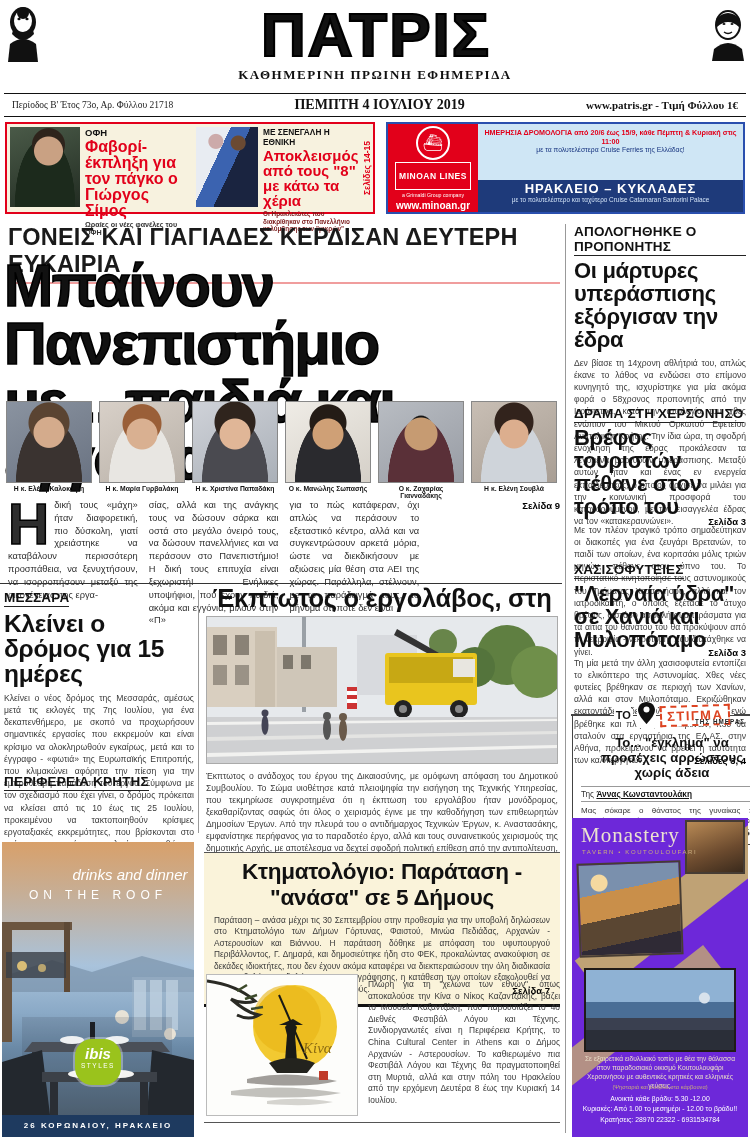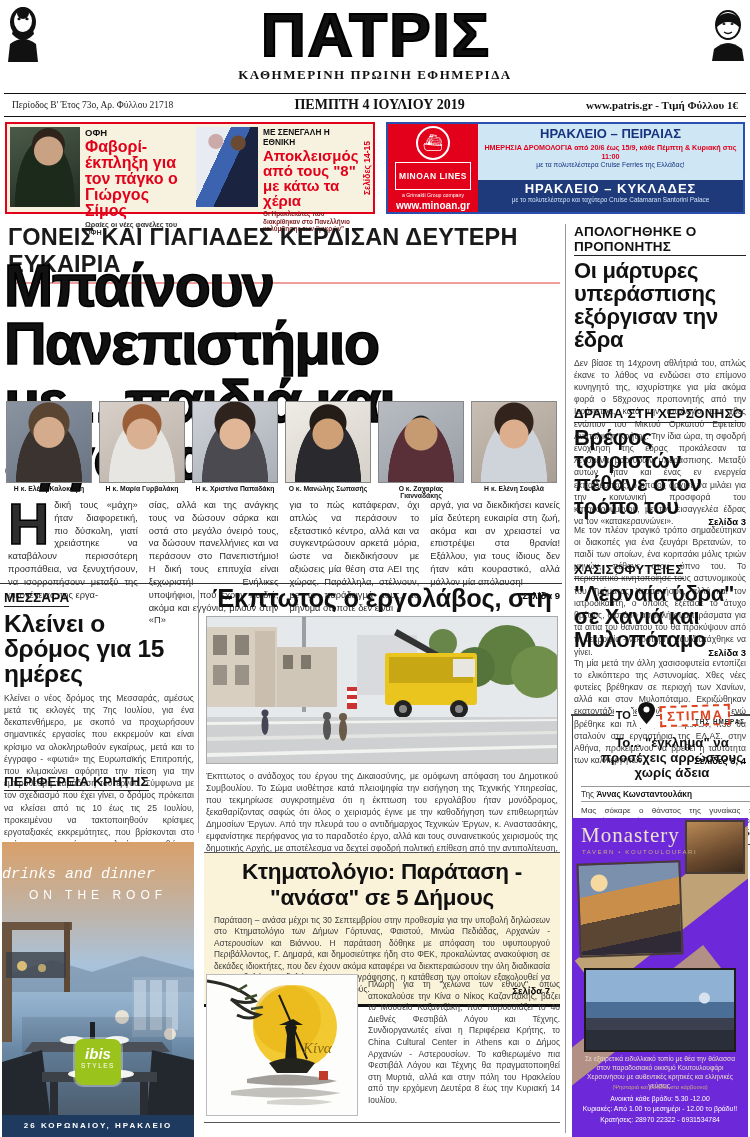--- a/index.html
+++ b/index.html
@@ -93,21 +93,21 @@
                justify-content:center;align-items:center;gap:4px;}
   .stig-to{background:#fff;font-size:11px;font-weight:700;padding:0 2px;}
   .stig-pin{background:#fff;padding:0 1px;}
   .stig-stamp{background:#fff;border:2px dashed #d42;color:#d42;font-weight:700;font-size:13px;
               letter-spacing:1.5px;padding:1px 5px;transform:rotate(-2deg);}
   .stig-hline{flex:1;height:1.5px;background:#444;}
   .stig-sub{position:absolute;top:2px;right:26px;font-size:6.3px;font-weight:700;letter-spacing:1px;color:#222;}
   .stig-head2{font-size:13.2px;font-weight:700;text-align:center;line-height:1.15;margin-top:4px;}
   .stig-by{border-top:1px solid #999;border-bottom:1px solid #999;margin:5px 0 4px;
            padding:2px 0;font-size:8.3px;color:#333;}
-  .stig-by b{color:#111;}
+  .stig-by b{color:#111;text-decoration:underline;}
   .stig-body{font-size:8px;line-height:1.35;color:#333;text-align:justify;}
   
   .monastery{left:572px;top:818px;width:176px;height:399px;background:#6d28d9;overflow:hidden;}
   .rib{position:absolute;background:#bfa275;}
   .rib1{width:280px;height:42px;transform:rotate(-38deg);right:-90px;top:52px;}
   .rib2{width:280px;height:30px;transform:rotate(-38deg);left:-110px;top:210px;opacity:.85;}
   .mon-title{position:absolute;top:5px;left:9px;font-family:"Liberation Serif",serif;
              font-size:21px;color:#ece2d0;letter-spacing:1px;}
   .mon-sub{position:absolute;top:31px;left:10px;font-size:6px;color:#c9ab7e;letter-spacing:1.6px;}
   .mon-ph-int{position:absolute;top:2px;right:3px;width:56px;height:50px;border:2px solid #46false;
@@ -124,26 +124,26 @@
             text-align:center;line-height:1.35;}
   .mon-note{position:absolute;top:266px;left:6px;right:6px;font-size:5.7px;color:#c9ab7e;text-align:center;}
   .mon-hours{position:absolute;top:276px;left:4px;right:4px;font-size:6.9px;color:#fff;
              text-align:center;line-height:1.5;}
   
   .lart{left:4px;width:190px;}
   .lhead{font-size:24.5px;font-weight:700;line-height:1.03;margin:4px 0 5px;letter-spacing:-0.3px;}
   
   .ibis{left:2px;top:842px;width:192px;height:295px;overflow:hidden;position:absolute;
         background:linear-gradient(180deg,#d8a06a 0%,#c8ad92 16%,#a9c3dc 42%,#8aa9c6 58%,#6a89a6 70%,#4a5a68 100%);}
-  .ibis-script{position:absolute;top:24px;width:100%;color:#fff;
-               font-family:Liberation Mono, monospace;font-style:italic;font-size:15px;}
+  .ibis-script{position:absolute;top:24px;width:100%;text-align:center;color:#fff;
+               font-family:Liberation Sans, sans-serif;font-style:italic;font-size:15px;padding-left:32px;}
   .ibis-roof{position:absolute;top:46px;width:100%;text-align:center;color:#fff;
              font-size:12px;letter-spacing:5px;font-weight:400;}
   .ibis-logo{position:absolute;left:50%;transform:translateX(-50%);bottom:52px;width:46px;height:46px;
-             background:#9ac31c;border-radius:8px;color:#fff;text-align:center;box-shadow:0 0 0 2px #ffffff55;}
+             background:#9ac31c;border-radius:17px;color:#fff;text-align:center;box-shadow:0 0 0 2px #ffffff55;}
   .ibis-logo .b1{font-size:15px;font-weight:700;font-style:italic;margin-top:6px;}
   .ibis-logo .b2{font-size:6.5px;letter-spacing:1.5px;}
   .ibis-band{position:absolute;bottom:0;width:100%;height:22px;background:#1e3a5f;color:#fff;
              font-size:8px;font-weight:700;letter-spacing:2px;text-align:center;line-height:22px;}
   
   .chead{top:584px;left:204px;width:356px;font-size:25.5px;font-weight:700;text-align:center;letter-spacing:-0.3px;}
   .cphoto{top:616px;left:206px;width:352px;height:148px;border:1px solid #aaa;box-sizing:border-box;}
   .cbody{top:770px;left:206px;width:352px;font-size:8.6px;line-height:1.4;text-align:justify;color:#3a3a3a;}
   .ktima{top:852px;left:204px;width:356px;box-sizing:border-box;background:#faf3da;
          border-top:1.5px solid #555;border-bottom:3px solid #111;padding:6px 10px 7px;}
@@ -211,21 +211,20 @@
 
   <div class="minoan">
     <div class="mn-red">
       <div class="mn-emblem">⛴</div>
       <div class="mn-logo">MINOAN LINES</div>
       <div class="mn-co">a Grimaldi Group company</div>
       <div class="mn-site">www.minoan.gr</div>
     </div>
     <div class="mn-right">
       <div class="mn-top">
-        <div class="mn-route">ΗΡΑΚΛΕΙΟ – ΠΕΙΡΑΙΑΣ</div>
         <div class="mn-sched">ΗΜΕΡΗΣΙΑ ΔΡΟΜΟΛΟΓΙΑ από 20/6 έως 15/9, κάθε Πέμπτη &amp; Κυριακή στις 11:00</div>
         <div class="mn-sched2">με τα πολυτελέστερα Cruise Ferries της Ελλάδας!</div>
       </div>
       <div class="mn-band">
         <div class="mn-band-t">ΗΡΑΚΛΕΙΟ – ΚΥΚΛΑΔΕΣ</div>
         <div class="mn-band-s">με το πολυτελέστερο και ταχύτερο Cruise Catamaran Santorini Palace</div>
       </div>
     </div>
   </div>
 
@@ -262,21 +261,21 @@
     </div>
   </div>
 
   <div class="abs lead-body">
     <div class="lcol">
       <span class="dropcap">Η</span><span>δική τους «μάχη» ήταν διαφορετική, πιο δύσκολη, γιατί χρειάστηκε να καταβάλουν περισσότερη προσπάθεια, να ξενυχτήσουν, να ισορροπήσουν μεταξύ της οικογένειας, της εργα-</span>
     </div>
     <div class="lcol">σίας, αλλά και της ανάγκης τους να δώσουν σάρκα και οστά στο μεγάλο όνειρό τους, να δώσουν πανελλήνιες και να περάσουν στο Πανεπιστήμιο! Η δική τους επιτυχία είναι ξεχωριστή! Ενήλικες υποψήφιοι, που έχουν παιδιά, ακόμα και εγγόνια, μιλούν στην «Π»</div>
     <div class="lcol">για το πώς κατάφεραν, όχι απλώς να περάσουν το εξεταστικό κέντρο, αλλά και να συγκεντρώσουν αρκετά μόρια, ώστε να διεκδικήσουν με αξιώσεις μία θέση στα ΑΕΙ της χώρας. Παράλληλα, στέλνουν, με το παράδειγμά τους, το μήνυμα ότι ποτέ δεν είναι</div>
     <div class="lcol">
-      <span>αργά, για να διεκδικήσει κανείς μία δεύτερη ευκαιρία στη ζωή, ακόμα και αν χρειαστεί να επιστρέψει στα θρανία! Εξάλλου, για τους ίδιους δεν ήταν κάτι κουραστικό, αλλά μάλλον μία απόλαυση!</span><span class="pref">Σελίδα 9</span>
+      <span class="pref">Σελίδα 9</span>
     </div>
   </div>
 
   <div class="abs rule-h" style="top:583px;left:0;width:562px;"></div>
   <div class="abs rule-v" style="left:565px;top:224px;height:909px;"></div>
   <div class="abs rule-v" style="left:198px;top:590px;height:243px;"></div>
 
   <div class="abs rart" style="top:224px;">
     <span class="rkick">ΑΠΟΛΟΓΗΘΗΚΕ Ο ΠΡΟΠΟΝΗΤΗΣ</span>
     <div class="rhead">Οι μάρτυρες υπεράσπισης εξόργισαν την έδρα</div>

